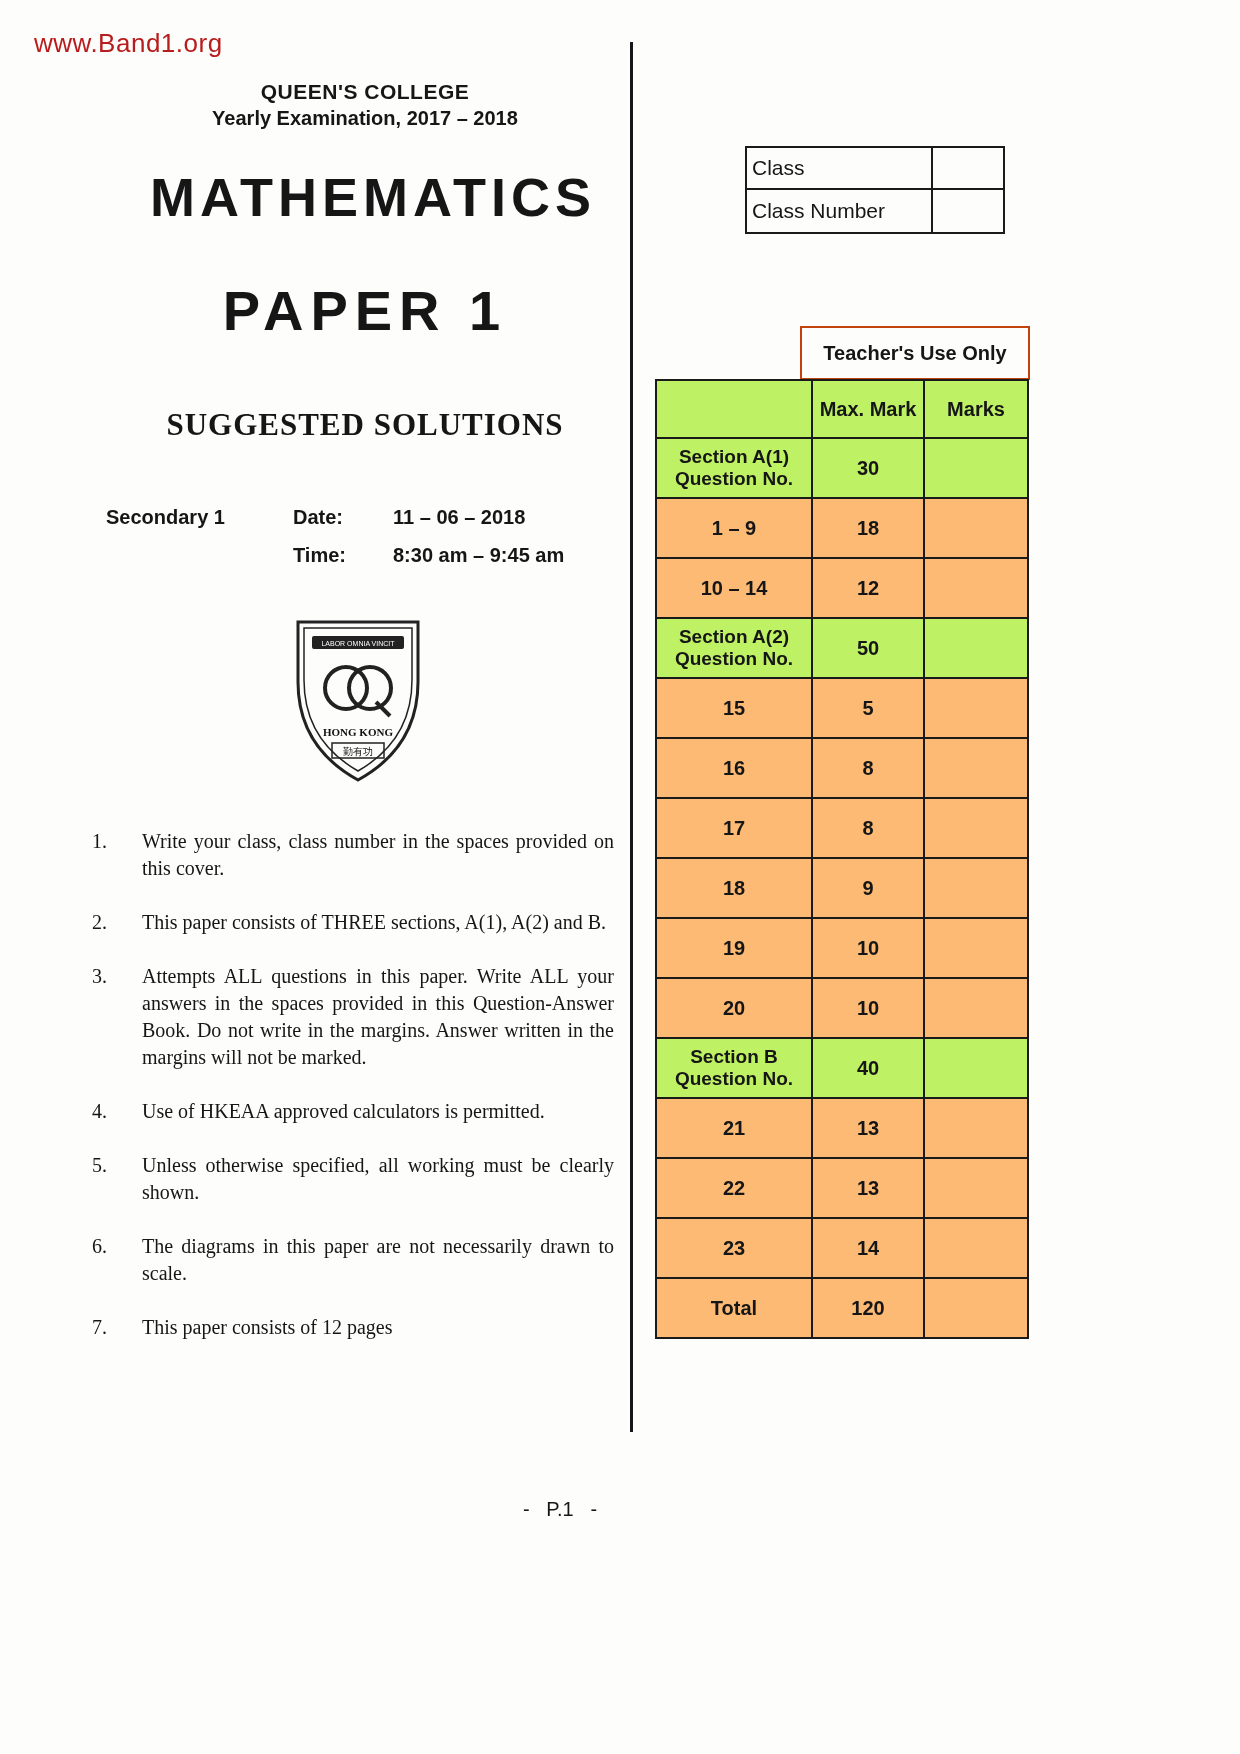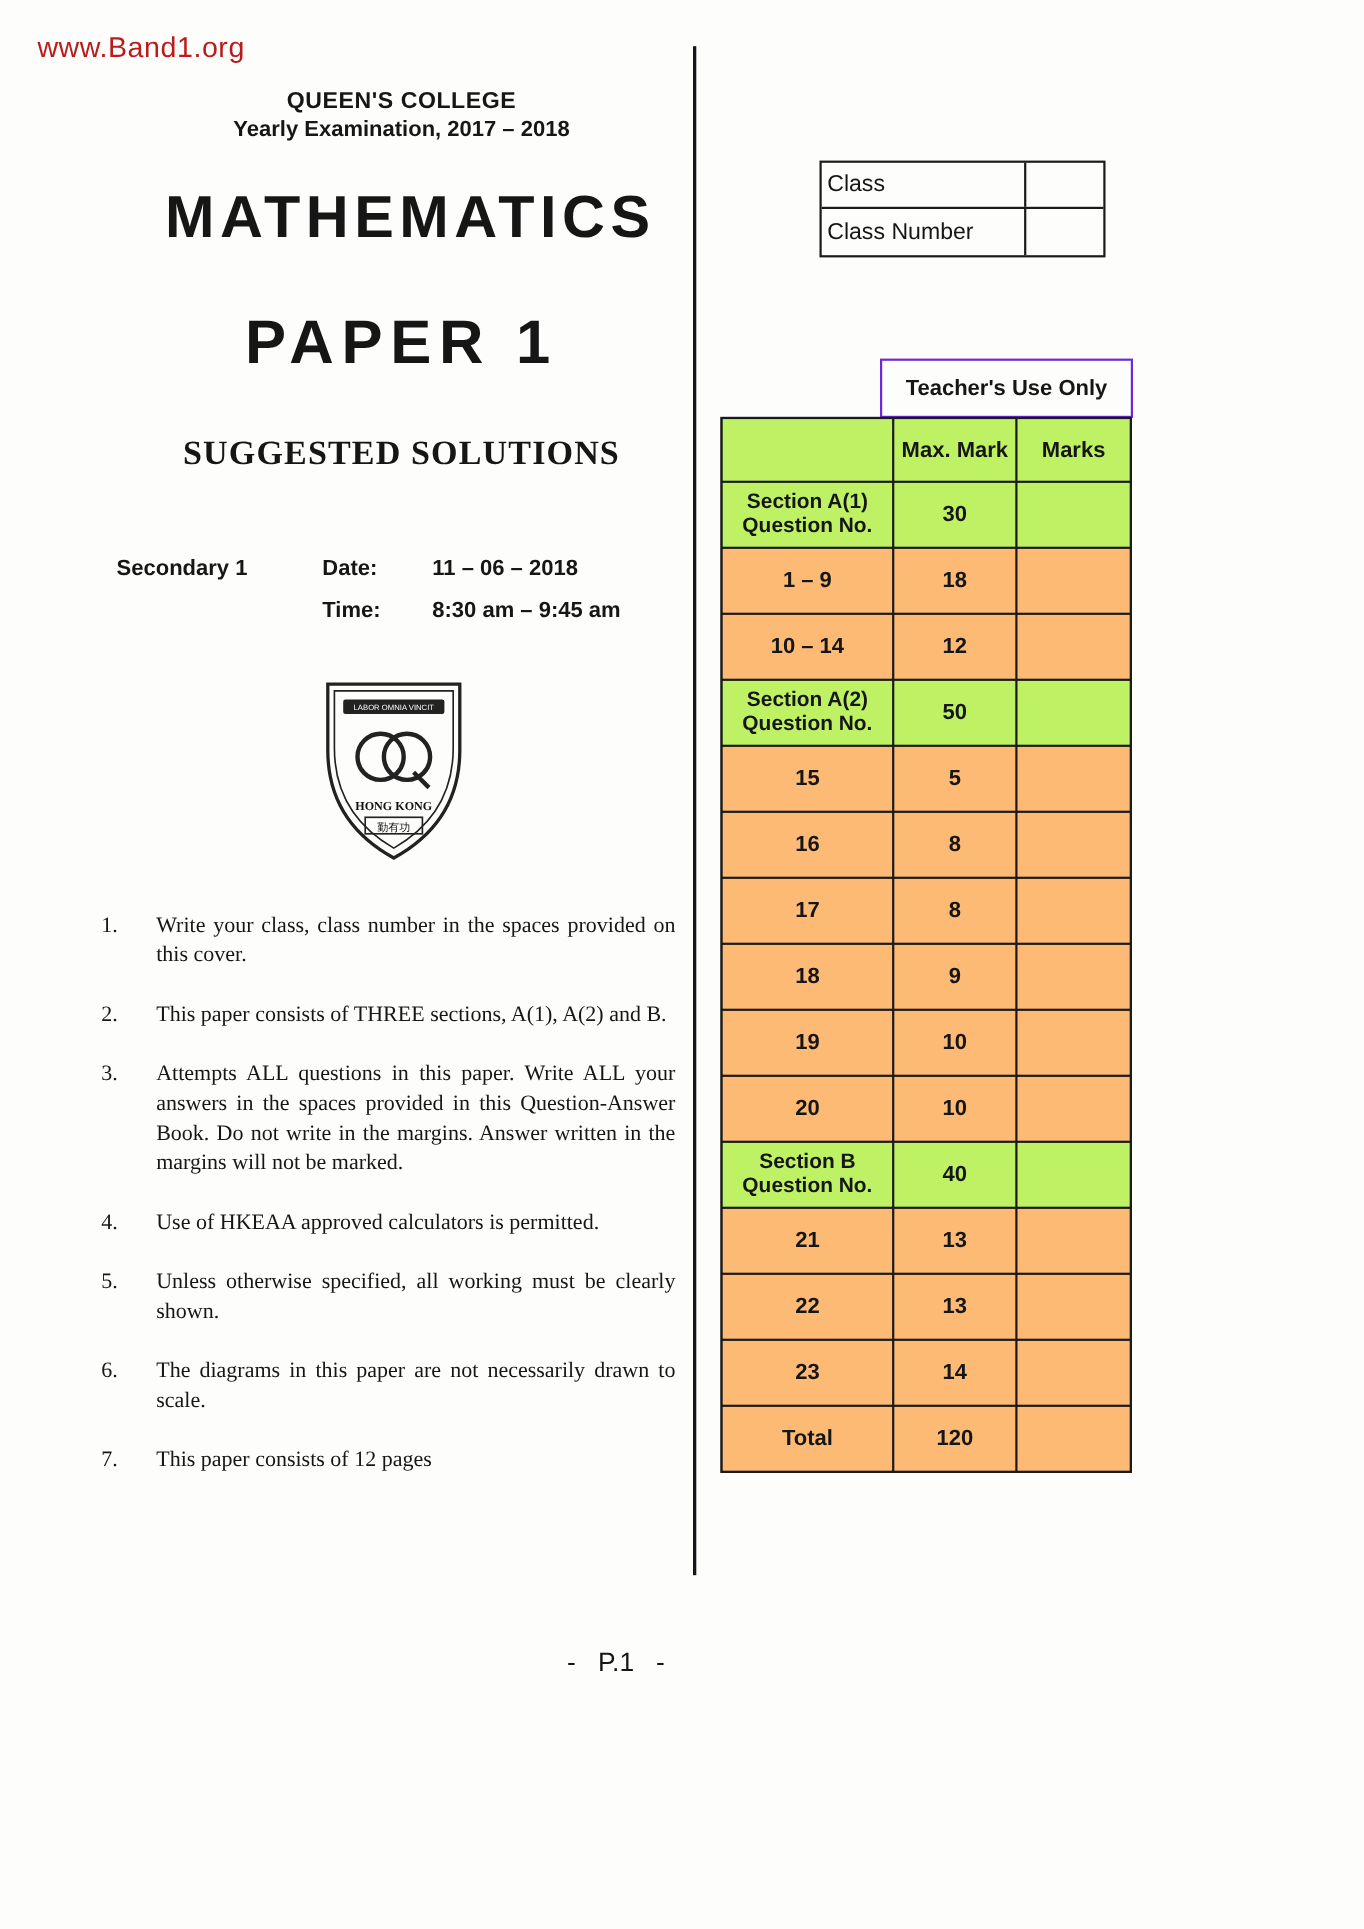--- a/index.html
+++ b/index.html
@@ -18,51 +18,51 @@
 
   
   .divider { left:630px; top:42px; width:3px; height:1390px; background:#15151a; }
 
   
   .head-block { left:150px; top:80px; width:430px; text-align:center; }
   .school { font-size:21px; font-weight:bold; letter-spacing:0.5px; }
   .exam { font-size:20px; font-weight:bold; margin-top:3px; }
   .subject { font-size:54px; font-weight:bold; letter-spacing:5px; margin-top:36px; }
   .paper { font-size:56px; font-weight:bold; letter-spacing:7px; margin-top:50px; }
-  .solutions { font-family:"Liberation Serif", serif; font-size:31px; font-weight:bold; letter-spacing:1px; margin-top:51px; }
+  .solutions { font-family:"Liberation Serif", serif; font-size:31px; font-weight:bold; letter-spacing:1px; margin-top:64px; }
 
   
   .info-label, .info-value { font-size:20px; font-weight:bold; }
   .lvl { left:106px; top:506px; }
   .date-l { left:293px; top:506px; }
   .date-v { left:393px; top:506px; }
   .time-l { left:293px; top:544px; }
   .time-v { left:393px; top:544px; }
 
   
   .crest { left:288px; top:612px; width:140px; height:175px; }
 
   
   .instructions { left:92px; top:828px; width:522px; font-family:"Liberation Serif", serif; font-size:20px; line-height:1.35; }
   .instr { display:flex; margin-bottom:27px; }
   .instr .num { width:50px; flex:0 0 50px; }
   .instr .txt { flex:1; text-align:justify; }
 
   
-  .footer { left:0; top:1498px; width:1120px; text-align:center; font-size:24px; white-space:pre; }
+  .footer { left:0; top:1498px; width:1120px; text-align:center; font-size:20px; white-space:pre; }
 
   
   .class-box { left:745px; top:146px; width:260px; height:88px; border:2px solid #1a1a1a; display:grid; grid-template-rows:1fr 1fr; }
   .class-row { display:grid; grid-template-columns:186px 1fr; }
   .class-row:first-child { border-bottom:2px solid #1a1a1a; }
   .class-cell { display:flex; align-items:center; padding-left:5px; font-size:21px; border-right:2px solid #1a1a1a; }
   .class-blank { }
 
   
-  .teacher-box { left:800px; top:326px; width:230px; height:54px; border:2px solid #6d28d9; display:flex; align-items:center; justify-content:center; font-size:20px; font-weight:bold; }
+  .teacher-box { left:800px; top:326px; width:230px; height:54px; border:2px solid #c2410c; display:flex; align-items:center; justify-content:center; font-size:20px; font-weight:bold; }
 
   
   .marks-table {
     left:655px; top:379px; width:374px;
     border:2px solid #1a1a1a; background:#1a1a1a;
     display:grid;
     grid-template-columns:154px 110px 102px;
     grid-template-rows:56px repeat(15, 58px);
     gap:2px;
   }

